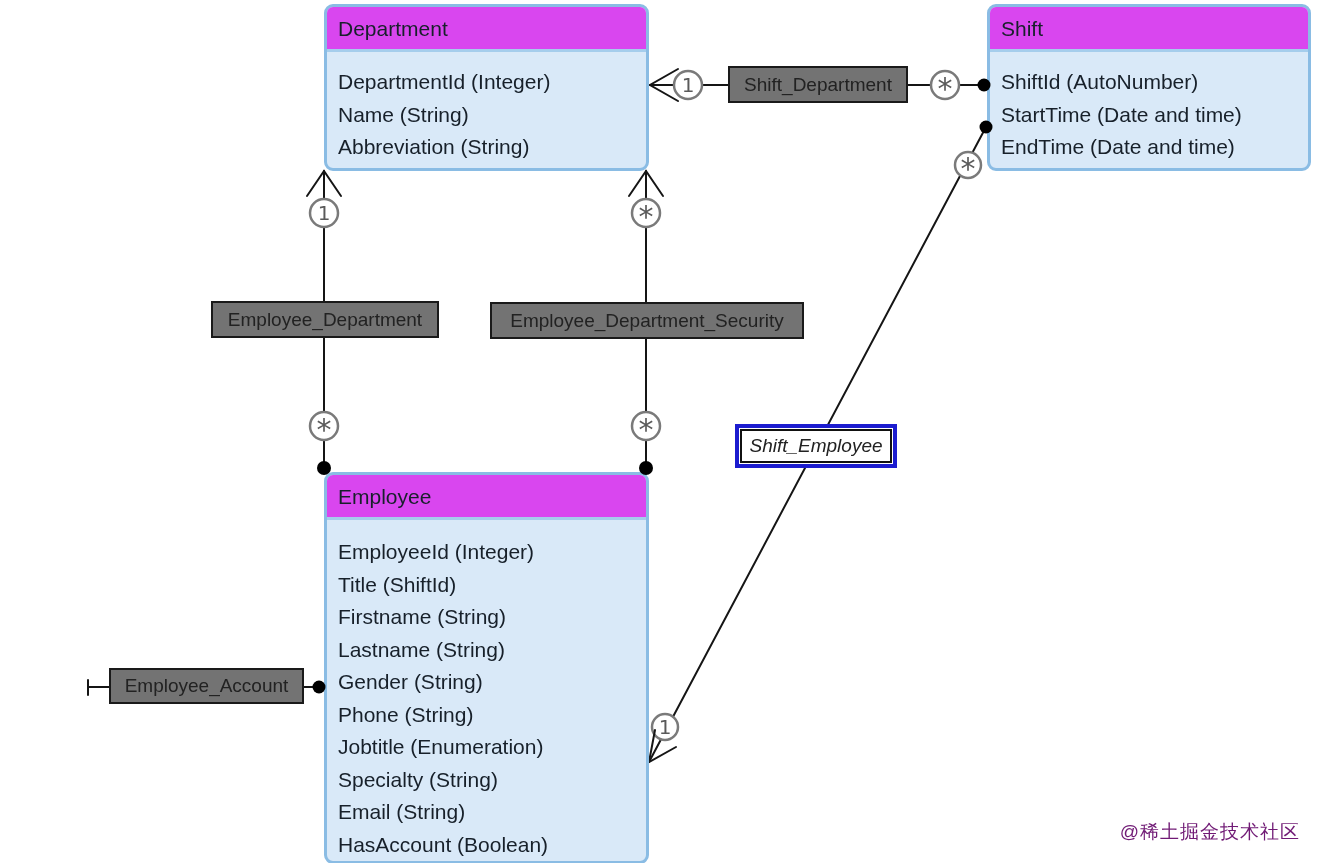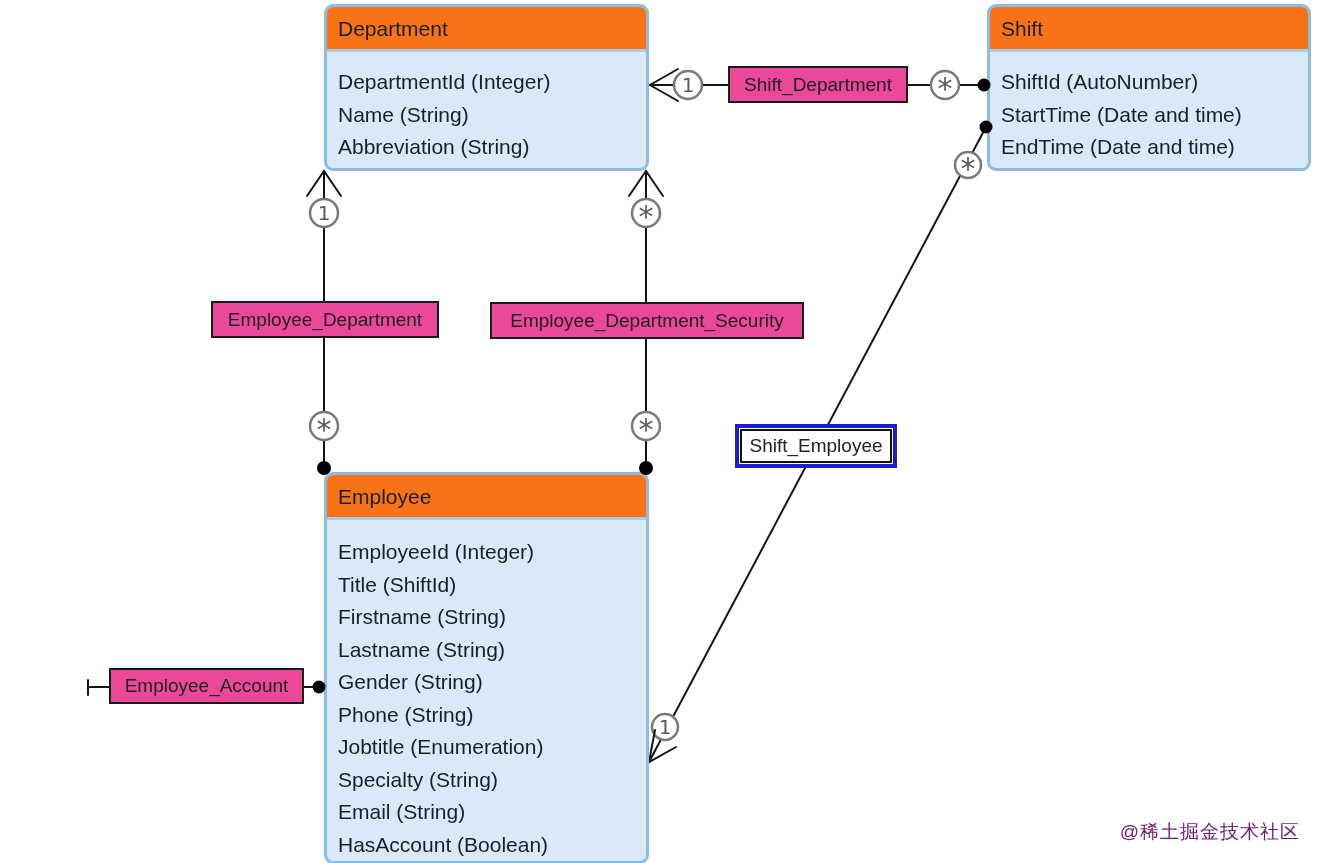--- a/index.html
+++ b/index.html
@@ -18,35 +18,35 @@
   .dots circle{fill:#000000;stroke:none;}
 
   
   .entity{
     position:absolute;box-sizing:border-box;
     background:#d9e9f8;border:3px solid #8abce4;border-radius:9px;
     color:#17202a;
   }
   .entity-header{
     box-sizing:border-box;height:45px;padding:10px 0 0 11px;
-    font-size:21px;background:#f97316;border-bottom:3px solid #a5cdec;
+    font-size:21px;background:#d946ef;border-bottom:3px solid #a5cdec;
     border-radius:6px 6px 0 0;
   }
   .entity-body{padding:14px 10px 5px 11px;font-size:21px;line-height:32.5px;}
   .entity-body.tall{padding-top:16px;}
 
   
   .rel-label{
-    position:absolute;box-sizing:border-box;background:#ec4899;
+    position:absolute;box-sizing:border-box;background:#737373;
     border:2px solid #1a1a1a;color:#222222;font-size:19px;
     display:flex;align-items:center;justify-content:center;white-space:nowrap;
   }
   .rel-selected{
     position:absolute;box-sizing:border-box;background:#ffffff;
-    border:4px solid #1c1ccf;padding:1px;
+    border:4px solid #1c1ccf;padding:1px;font-style:italic;
   }
   .rel-selected .rel-inner{
     box-sizing:border-box;width:100%;height:100%;
     border:2px solid #111111;color:#222222;font-size:19px;
     display:flex;align-items:center;justify-content:center;white-space:nowrap;
     background:#ffffff;
   }
 
   .watermark{
     position:absolute;right:19px;top:819px;font-size:19px;color:#701a75;

